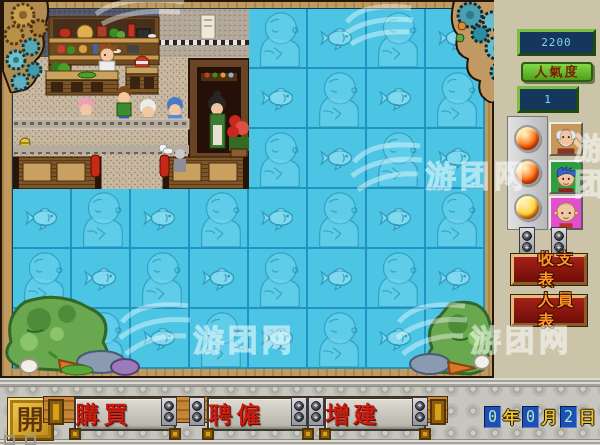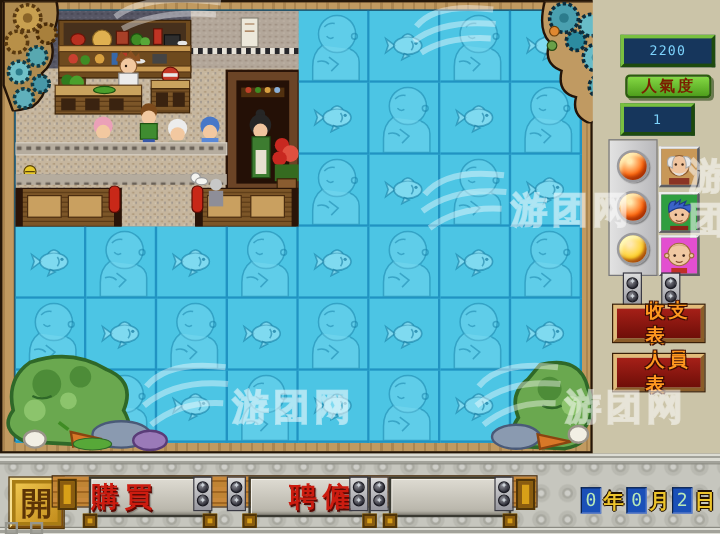--- a/index.html
+++ b/index.html
@@ -78,21 +78,21 @@
     border:1px solid #4a2c0c;}
   .stone-btn{position:absolute;top:19px;width:102px;height:34px;
     background:linear-gradient(#dedbd2,#b4b1a6);
     border:2px solid #3a3a32;box-shadow:inset 1px 1px 0 #f2f0ea,inset -2px -2px 2px #8e8b80;
     display:flex;align-items:center;justify-content:flex-start;
     font-family:"DejaVu Serif","Liberation Serif",serif;font-size:23px;font-weight:bold;letter-spacing:5px;
     color:#cc1c10;text-shadow:1px 1px 0 #5a0a04,2px 2px 1px rgba(0,0,0,.25);cursor:pointer;}
   .stone-btn .cnr{position:absolute;width:12px;height:12px;background:#d8a018;border:2px solid #503408;
     box-shadow:inset 0 0 0 2px #8a5c10;bottom:-11px;}
   .cnr-l{left:-7px;} .cnr-r{right:-7px;}
-  .ab1{left:74px;} .ab2{left:207px;padding-left:32px;} .ab3{left:324px;}
+  .ab1{left:74px;} .ab2{left:207px;} .ab3{left:324px;}
   .bb-conn{position:absolute;top:19px;}
   .gbracket{position:absolute;top:21px;width:16px;height:26px;background:#d8a018;border:2px solid #503408;
     box-shadow:inset 0 0 0 3px #8a5c10;}
   .date{position:absolute;left:484px;top:27px;height:24px;display:flex;align-items:center;gap:2px;}
   .dbox{width:17px;height:22px;background:#1a50b8;border:1px solid;border-color:#0a2048 #6080c8 #6080c8 #0a2048;
     display:flex;align-items:center;justify-content:center;color:#b8e8b8;
     font-family:"DejaVu Sans Mono",monospace;font-size:15px;}
   .dunit{color:#ecc42c;font-weight:bold;font-size:17px;
     text-shadow:1px 0 #201000,-1px 0 #201000,0 1px #201000,0 -1px #201000;}
 
@@ -848,20 +848,21 @@
     </div>
     <div class="bb-conn conn" style="left:291px;">
         <div class="screw">✦</div>
         <div class="screw">✦</div>
       </div>
     <div class="bb-conn conn" style="left:308px;">
         <div class="screw">✦</div>
         <div class="screw">✦</div>
       </div>
     <div class="stone-btn ab3">
+      <span>增建</span>
       <i class="cnr cnr-l"></i>
         <i class="cnr cnr-r"></i>
     </div>
     <div class="bb-conn conn" style="left:412px;">
         <div class="screw">✦</div>
         <div class="screw">✦</div>
       </div>
 
     <div class="date">
       <div class="dbox">0</div>

